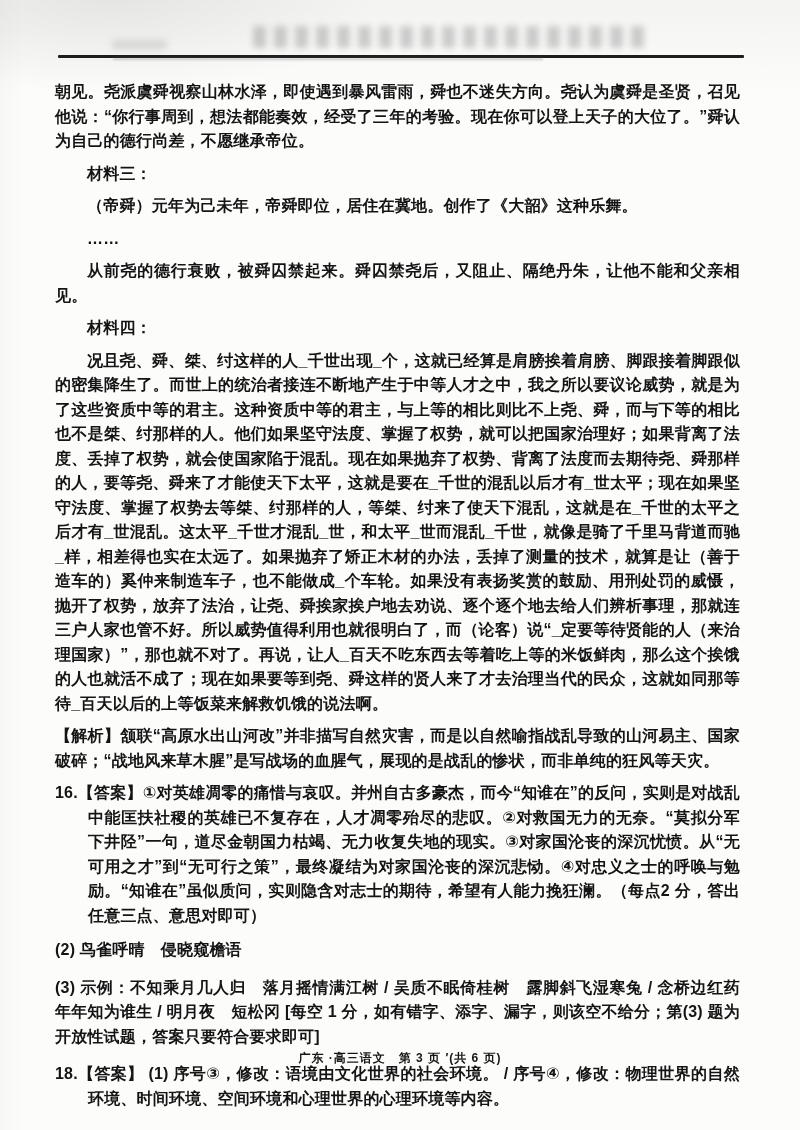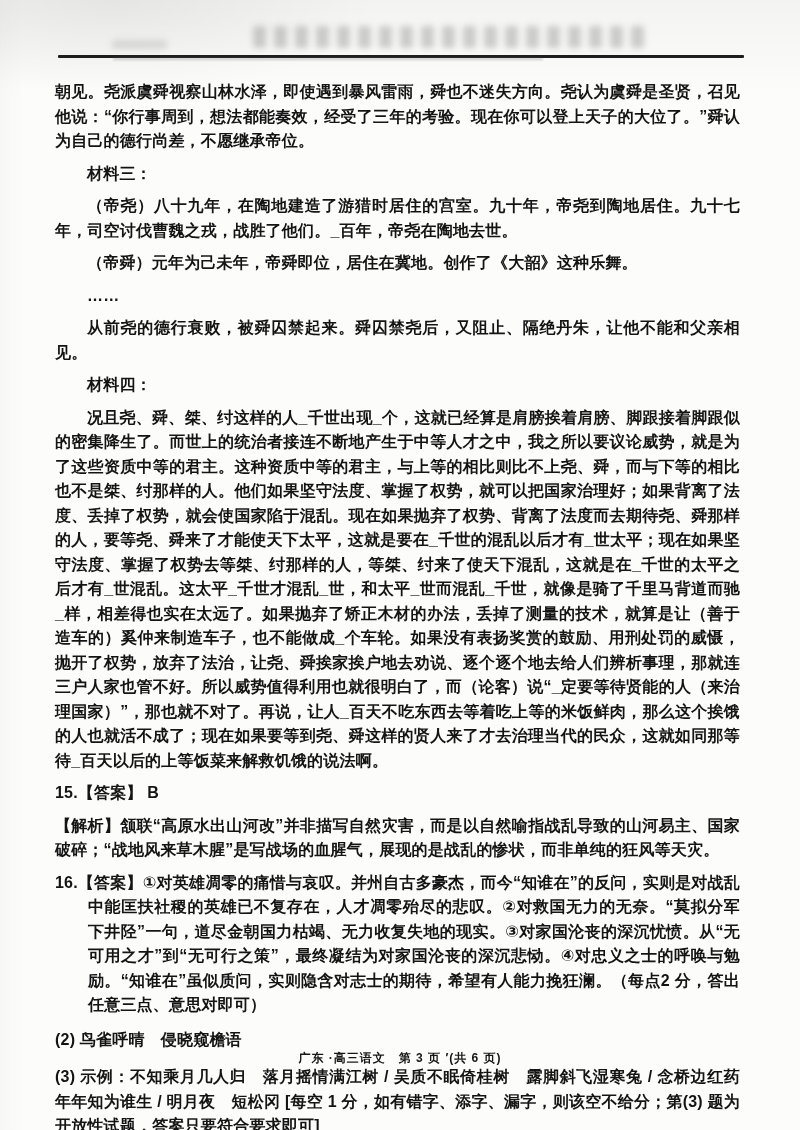--- a/index.html
+++ b/index.html
@@ -73,29 +73,27 @@
   <div class="ghost-2"></div>
   <div class="rule">
       <span class="rule-smear"></span>
     </div>
 
   <div class="doc">
 
     <p class="m">朝见。尧派虞舜视察山林水泽，即使遇到暴风雷雨，舜也不迷失方向。尧认为虞舜是圣贤，召见他说：“你行事周到，想法都能奏效，经受了三年的考验。现在你可以登上天子的大位了。”舜认为自己的德行尚差，不愿继承帝位。</p>
 
     <p class="m ti">材料三：</p>
-    <p class="m ti">（帝尧）八十九年，在陶地建造了游猎时居住的宫室。九十年，帝尧到陶地居住。九十七年，司空讨伐曹魏之戎，战胜了他们。_百年，帝尧在陶地去世。</p>
     <p class="m ti">（帝舜）元年为己未年，帝舜即位，居住在冀地。创作了《大韶》这种乐舞。</p>
     <p class="m ti gap-s">……</p>
     <p class="m ti">从前尧的德行衰败，被舜囚禁起来。舜囚禁尧后，又阻止、隔绝丹朱，让他不能和父亲相见。</p>
 
     <p class="m ti">材料四：</p>
     <p class="m ti gap-s">况且尧、舜、桀、纣这样的人_千世出现_个，这就已经算是肩膀挨着肩膀、脚跟接着脚跟似的密集降生了。而世上的统治者接连不断地产生于中等人才之中，我之所以要议论威势，就是为了这些资质中等的君主。这种资质中等的君主，与上等的相比则比不上尧、舜，而与下等的相比也不是桀、纣那样的人。他们如果坚守法度、掌握了权势，就可以把国家治理好；如果背离了法度、丢掉了权势，就会使国家陷于混乱。现在如果抛弃了权势、背离了法度而去期待尧、舜那样的人，要等尧、舜来了才能使天下太平，这就是要在_千世的混乱以后才有_世太平；现在如果坚守法度、掌握了权势去等桀、纣那样的人，等桀、纣来了使天下混乱，这就是在_千世的太平之后才有_世混乱。这太平_千世才混乱_世，和太平_世而混乱_千世，就像是骑了千里马背道而驰_样，相差得也实在太远了。如果抛弃了矫正木材的办法，丢掉了测量的技术，就算是让（善于造车的）奚仲来制造车子，也不能做成_个车轮。如果没有表扬奖赏的鼓励、用刑处罚的威慑，抛开了权势，放弃了法治，让尧、舜挨家挨户地去劝说、逐个逐个地去给人们辨析事理，那就连三户人家也管不好。所以威势值得利用也就很明白了，而（论客）说“_定要等待贤能的人（来治理国家）”，那也就不对了。再说，让人_百天不吃东西去等着吃上等的米饭鲜肉，那么这个挨饿的人也就活不成了；现在如果要等到尧、舜这样的贤人来了才去治理当代的民众，这就如同那等待_百天以后的上等饭菜来解救饥饿的说法啊。</p>
 
-    <p class="ans gap-m"><span>15.</span><span>【答案】</span> <span>B</span></p>
     <p class="analysis gap-s"><span>【解析】</span><span>颔联“高原水出山河改”并非描写自然灾害，而是以自然喻指战乱导致的山河易主、国家破碎；“战地风来草木腥”是写战场的血腥气，展现的是战乱的惨状，而非单纯的狂风等天灾。</span></p>
 
     <p class="ans gap-m"><span>16.</span><span>【答案】</span><span>①对英雄凋零的痛惜与哀叹。并州自古多豪杰，而今“知谁在”的反问，实则是对战乱中能匡扶社稷的英雄已不复存在，人才凋零殆尽的悲叹。②对救国无力的无奈。“莫拟分军下井陉”一句，道尽金朝国力枯竭、无力收复失地的现实。③对家国沦丧的深沉忧愤。从“无可用之才”到“无可行之策”，最终凝结为对家国沦丧的深沉悲恸。④对忠义之士的呼唤与勉励。“知谁在”虽似质问，实则隐含对志士的期待，希望有人能力挽狂澜。（每点2 分，答出任意三点、意思对即可）</span></p>
 
     <p class="sub gap-l">(2) 鸟雀呼晴　侵晓窥檐语</p>
     <p class="sub gap-xl">(3) 示例：不知乘月几人归　落月摇情满江树 / 吴质不眠倚桂树　露脚斜飞湿寒兔 / 念桥边红药　年年知为谁生 / 明月夜　短松冈 [每空 1 分，如有错字、添字、漏字，则该空不给分；第(3) 题为开放性试题，答案只要符合要求即可]</p>
 
     <p class="ans gap-xl"><span>18.</span><span>【答案】</span> <span>(1) 序号③，修改：语境由文化世界的社会环境。 / 序号④，修改：物理世界的自然环境、时间环境、空间环境和心理世界的心理环境等内容。</span></p>
 
   </div>

